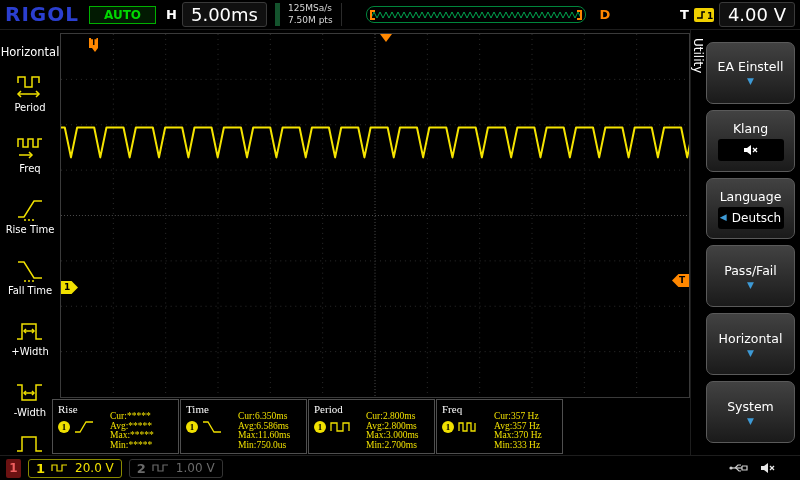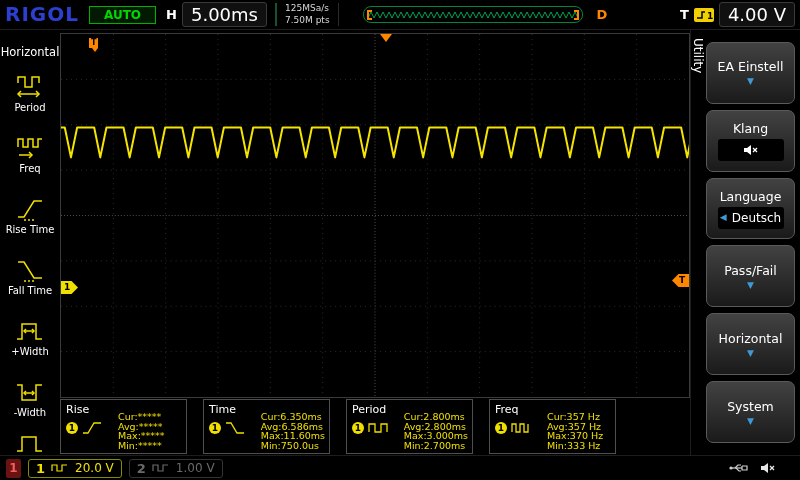--- a/index.html
+++ b/index.html
@@ -11,21 +11,21 @@
     display:flex; align-items:center; background:#000; border-bottom:1px solid #1d1d1d; }
   .logo { font-size:20px; font-weight:bold; color:#2b3fd0; letter-spacing:1px;
     margin:0 10px 1px 5px; }
   .auto { border:1px solid #00b000; color:#00d800; font-weight:bold; font-size:12px;
     padding:1px 14px; border-radius:0; background:#021a02; }
   .hgroup,.dgroup,.tgroup { display:flex; align-items:center; gap:5px; }
   .hgroup { margin-left:10px; }
   .keylabel { font-weight:bold; font-size:13px; color:#fff; }
   .valbox { background:#101010; border:1px solid #3a3a3a; border-radius:3px;
     padding:1px 8px; font-size:18px; color:#fff; white-space:nowrap; }
-  .srate { margin-left:8px; padding:0 8px; border-left:2px solid #14532d;
+  .srate { margin-left:8px; padding:0 8px; border-left:5px solid #14532d;
     border-right:1px solid #2b2b2b; font-size:9px; color:#d8d8d8;
     display:flex; flex-direction:column; line-height:1.25; }
   .preview { margin-left:24px; width:220px; height:17px; border:1px solid #00853c;
     border-radius:8px; background:#000; position:relative; display:flex;
     align-items:center; justify-content:center; overflow:hidden; }
   .pbracket { position:absolute; top:3px; width:5px; height:10px; border:2px solid #ff8700; }
   .pb-l { left:3px; border-right:none; }
   .pb-r { right:3px; border-left:none; }
   .dgroup { margin-left:14px; }
   .dlabel { color:#ff8700; font-weight:bold; font-size:13px; }
@@ -53,21 +53,21 @@
   .tflag::after { content:""; position:absolute; top:10px; left:3px;
     border:3px solid transparent; border-top:4px solid #ff8700; }
   .ch-tag { position:absolute; left:0; top:247px; width:17px; height:13px;
     background:#f0e000; color:#000; font-size:9px; font-weight:bold; line-height:13px;
     padding-left:3px; clip-path:polygon(0 0,62% 0,100% 50%,62% 100%,0 100%); }
   .tl-tag { position:absolute; right:0; top:240px; width:17px; height:13px;
     background:#ff8700; color:#000; font-size:9px; font-weight:bold; line-height:13px;
     padding-left:7px; clip-path:polygon(38% 0,100% 0,100% 100%,38% 100%,0 50%); }
 
   
-  .measures { position:absolute; left:60px; top:399px; display:flex; gap:16px; }
+  .measures { position:absolute; left:52px; top:399px; display:flex; gap:1px;font-family:Liberation Serif, serif; }
   .mpanel { width:127px; height:55px; border:1px solid #4f4f4f; background:#000;
     padding:3px 4px 2px 5px; display:flex; cursor:pointer; }
   .mleft { width:52px; display:flex; flex-direction:column; gap:4px; }
   .mname { font-size:11px; color:#fff; }
   .mrow { display:flex; align-items:center; gap:3px; }
   .mbadge { width:12px; height:12px; border-radius:50%; background:#f0e000; color:#000;
     font-size:9px; font-weight:bold; display:flex; align-items:center; justify-content:center; flex:none; }
   .mvals { flex:1; display:flex; flex-direction:column; justify-content:flex-end;
     font-size:9.5px; color:#f0e000; line-height:1; padding:1px 0; white-space:nowrap; }
 

